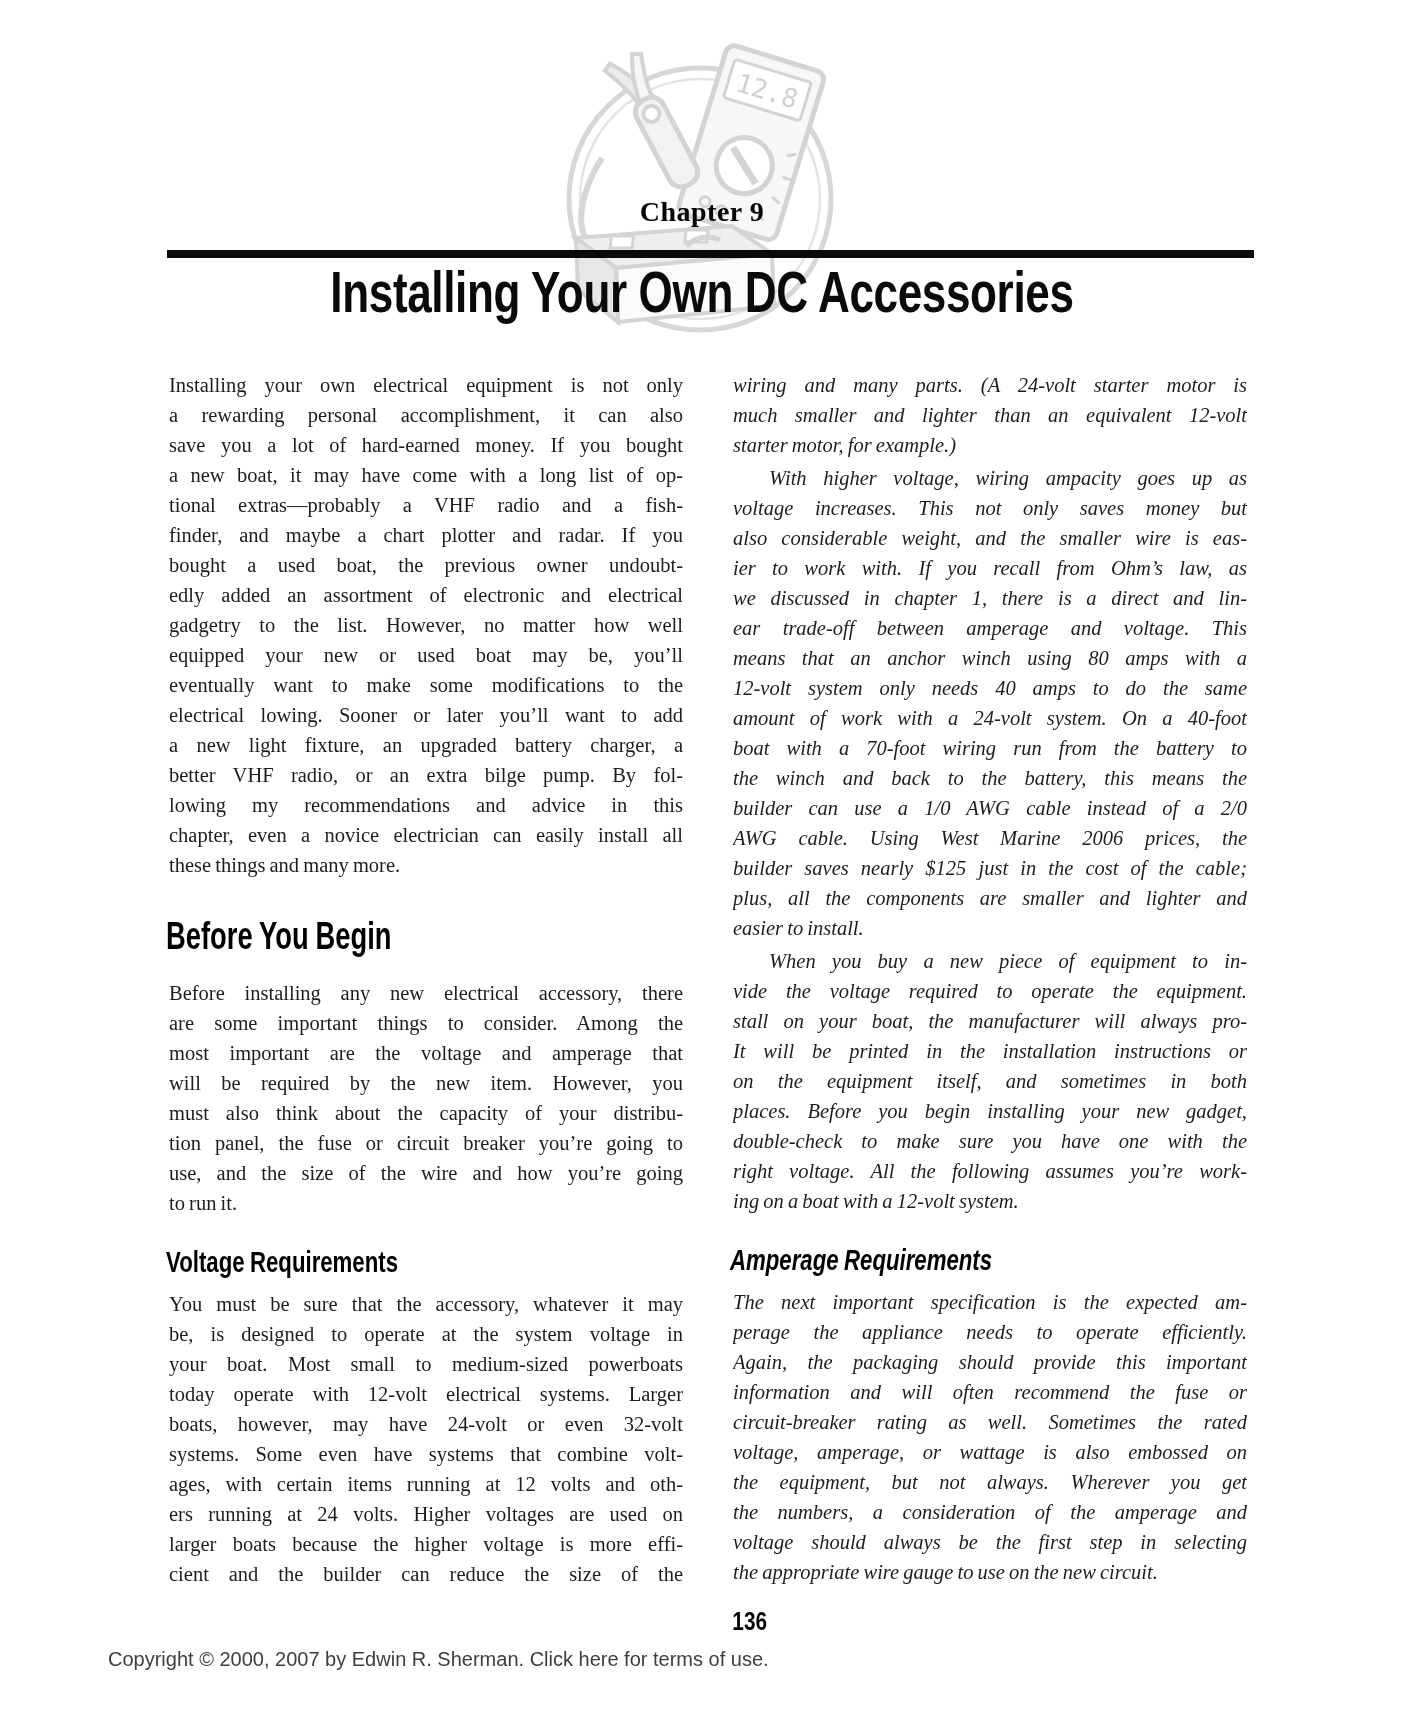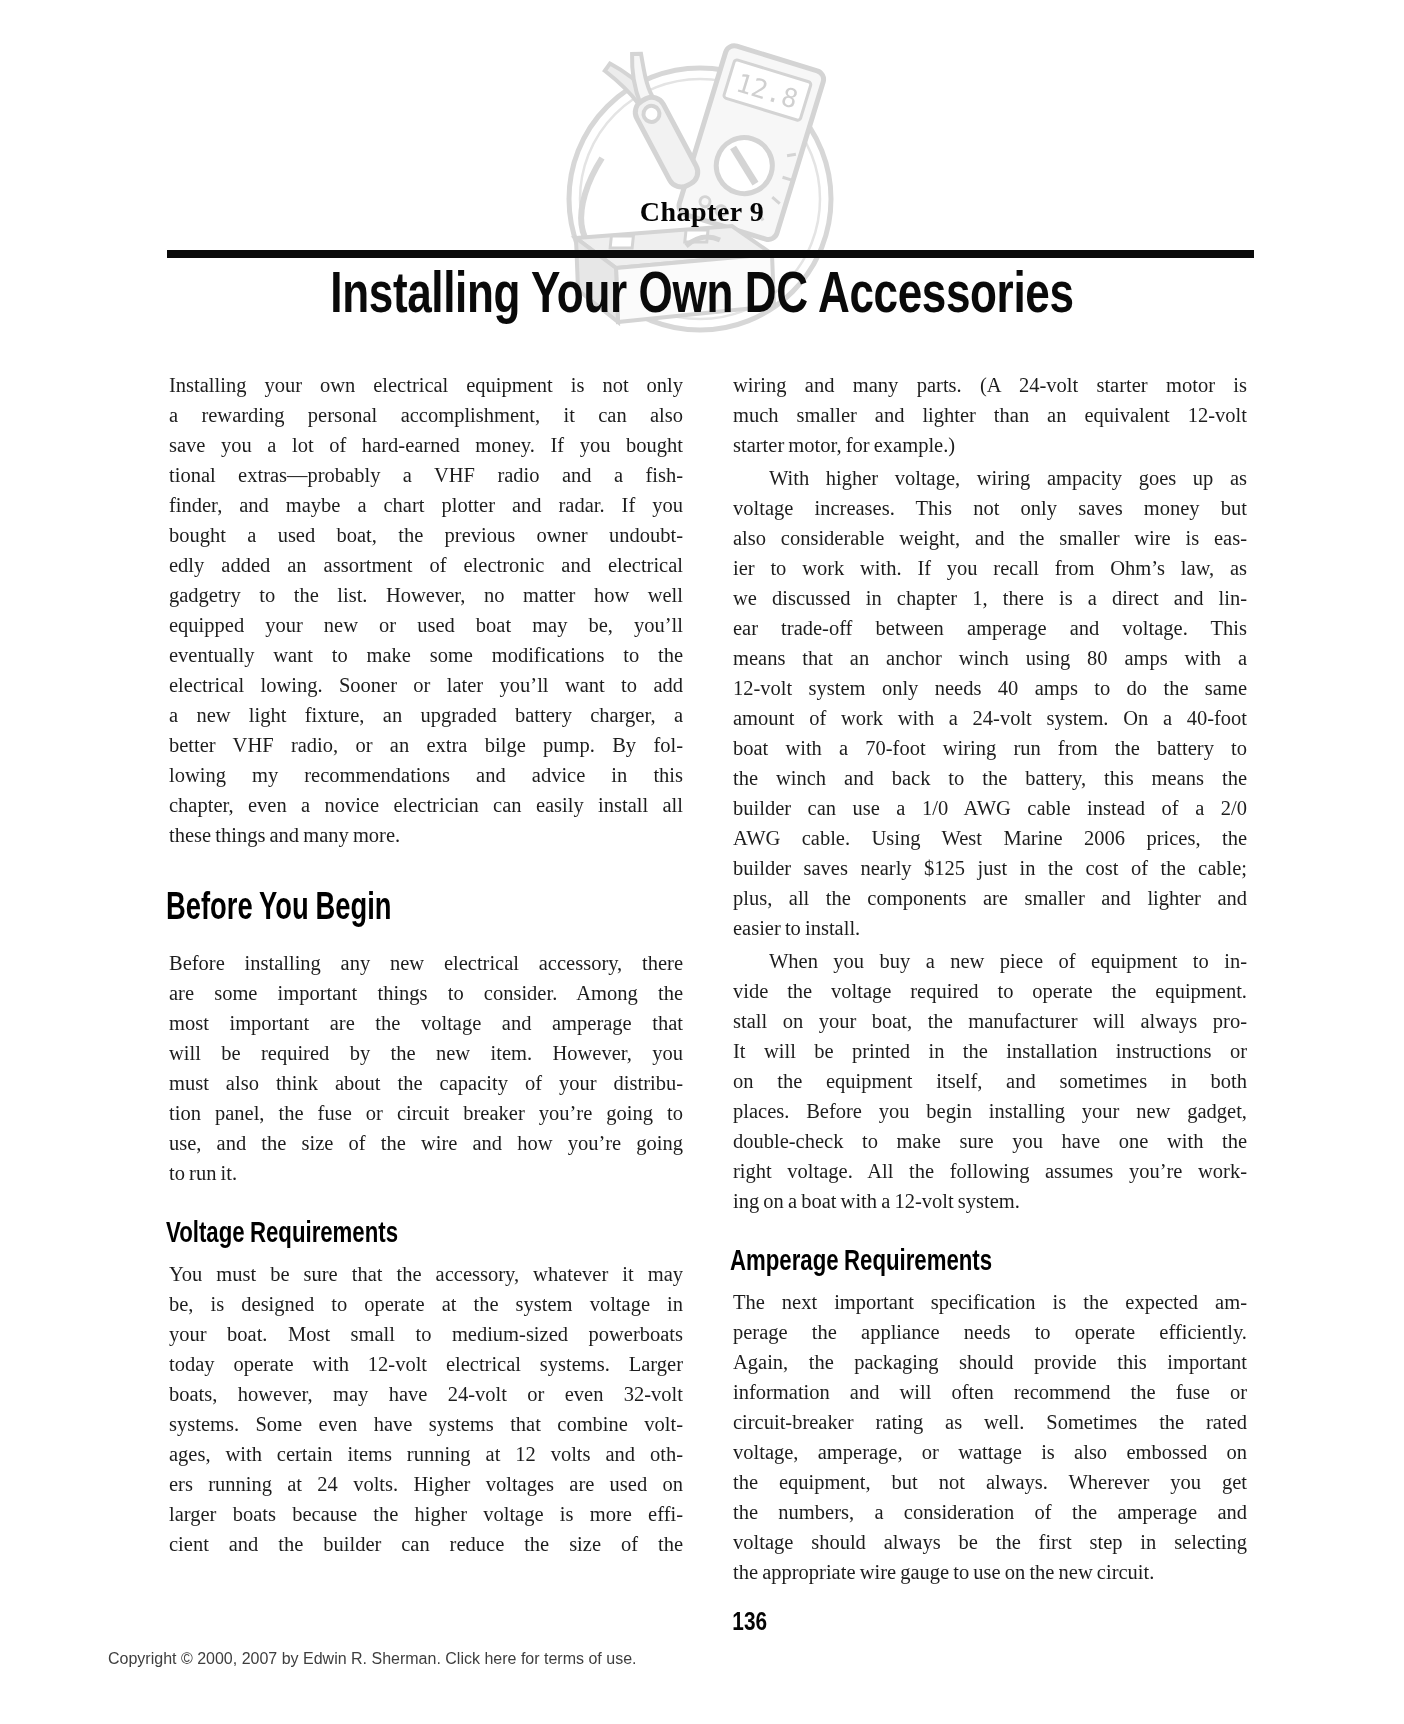--- a/index.html
+++ b/index.html
@@ -43,21 +43,21 @@
     letter-spacing:-0.5px;
   }
 
   
   .col {
     position:absolute; top:367px; width:520px;
     font-size:20.5px; line-height:30px; color:#1d1d1d;
     word-spacing:-1px; z-index:2;
   }
   .col.left  { left:166px; }
-  .col.right { left:730px; }
+  .col.right { left:730px;font-style:italic; }
 
   .para { margin:3px; }
   .line { height:30px; overflow:hidden; text-align:justify; text-align-last:justify; }
   .line.end { text-align-last:left; }
   .line.indent { text-indent:36px; }
 
   .h1, .h2 {
     font-family:"Liberation Sans", sans-serif;
     font-weight:700; color:#000;
     white-space:nowrap; transform-origin:0 50%;
@@ -72,21 +72,21 @@
   }
   .page-number-wrap .num {
     display:inline-block;
     font-family:"Liberation Sans", sans-serif;
     font-weight:700; font-size:26px; line-height:30px;
     transform:scaleX(.8); color:#050505;
   }
   .copyright {
     position:absolute; left:108px; top:1646px;
     font-family:"Liberation Sans", sans-serif;
-    font-size:16px; line-height:26px; color:#3e3e3e; z-index:2;
+    font-size:20px; line-height:26px; color:#3e3e3e; z-index:2;
     white-space:nowrap;
   }
   .copyright .terms { color:#3e3e3e; text-decoration:none; }
 </style>
 </head>
 <body>
 
 <div class="page">
 
   <svg class="watermark" viewBox="0 0 340 315" fill="none">
@@ -131,20 +131,21 @@
   <div class="rule"></div>
   <div class="title-wrap">
     <span class="title-text">Installing Your Own DC Accessories</span>
   </div>
 
   <div class="col left">
       <div class="para">
         <div class="line">Installing your own electrical equipment is not only</div>
         <div class="line">a rewarding personal accomplishment, it can also</div>
         <div class="line">save you a lot of hard-earned money. If you bought</div>
+        <div class="line">a new boat, it may have come with a long list of op-</div>
         <div class="line">tional extras—probably a VHF radio and a fish-</div>
         <div class="line">finder, and maybe a chart plotter and radar. If you</div>
         <div class="line">bought a used boat, the previous owner undoubt-</div>
         <div class="line">edly added an assortment of electronic and electrical</div>
         <div class="line">gadgetry to the list. However, no matter how well</div>
         <div class="line">equipped your new or used boat may be, you’ll</div>
         <div class="line">eventually want to make some modifications to the</div>
         <div class="line">electrical lowing. Sooner or later you’ll want to add</div>
         <div class="line">a new light fixture, an upgraded battery charger, a</div>
         <div class="line">better VHF radio, or an extra bilge pump. By fol-</div>

